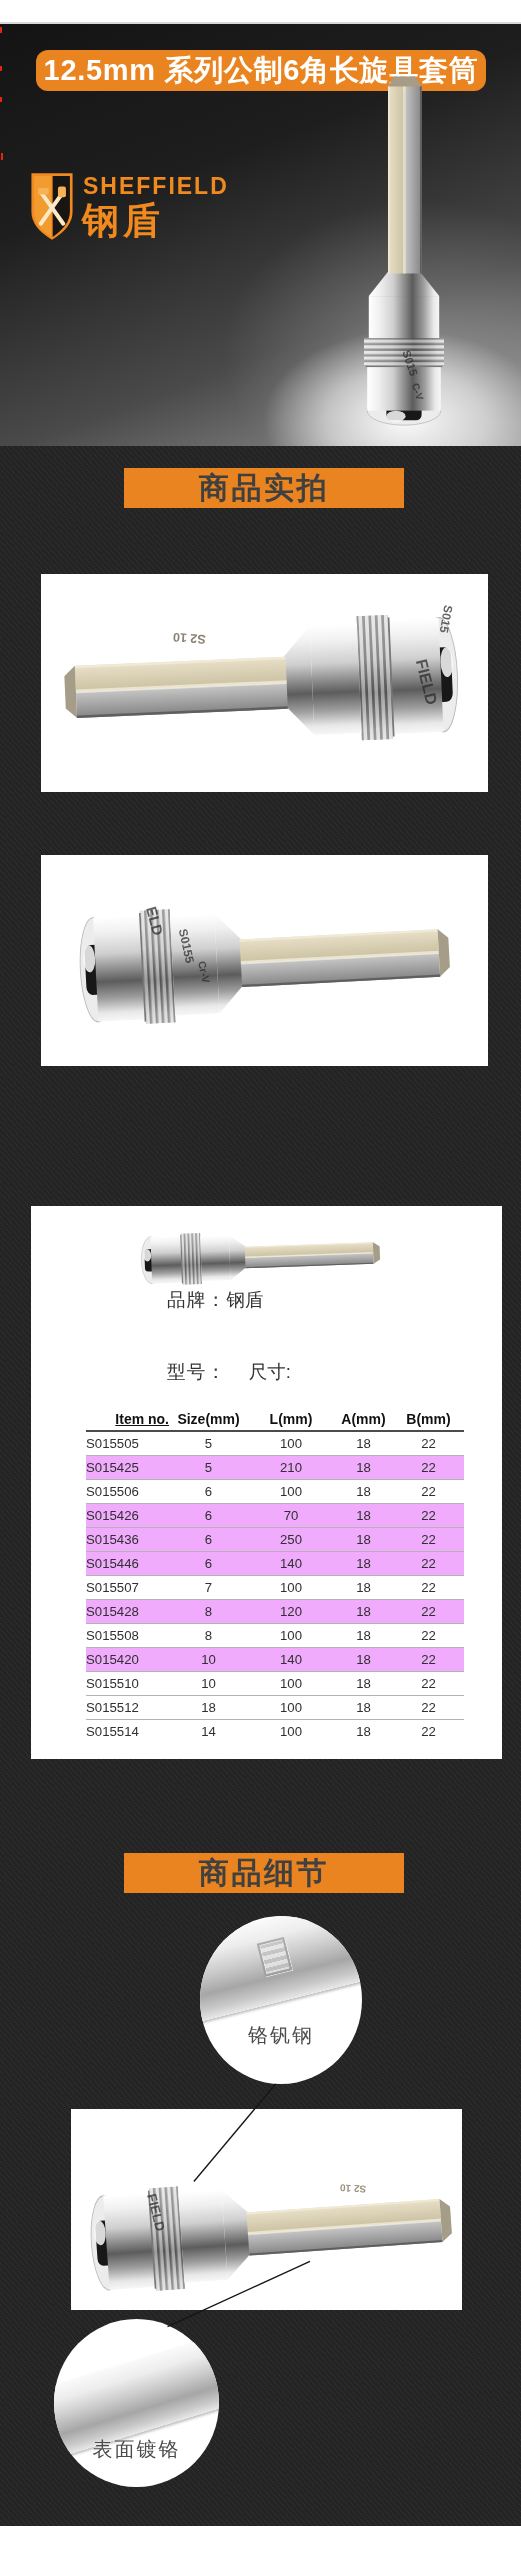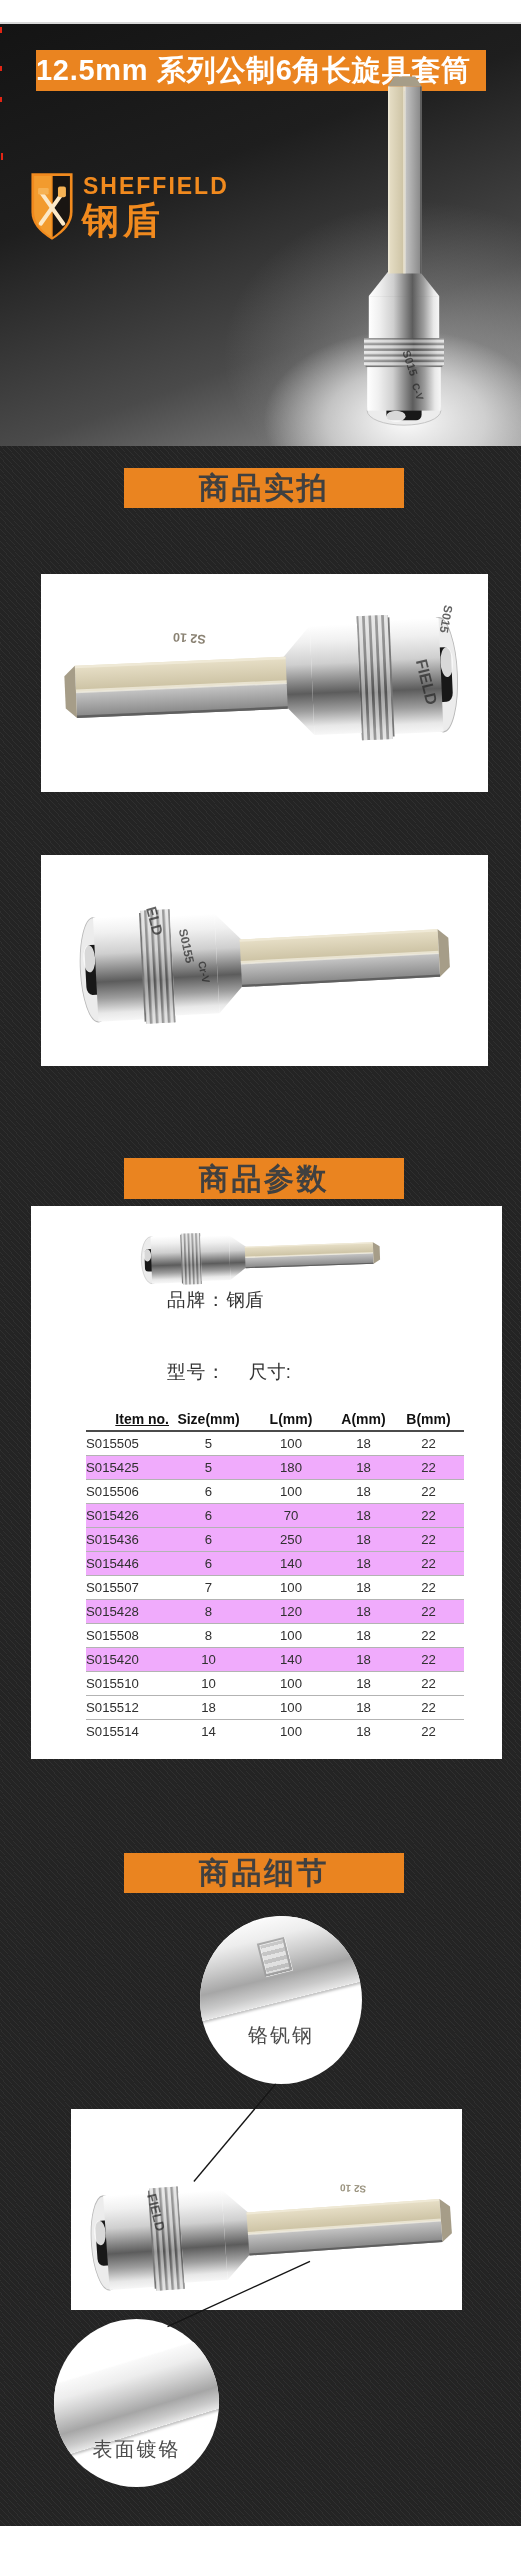--- a/index.html
+++ b/index.html
@@ -7,21 +7,21 @@
         font-family:"Liberation Sans",sans-serif;}
   .abs{position:absolute;}
 
   
   .hero{left:0;top:22px;width:521px;height:424px;border-top:2px solid #d8d8d8;box-sizing:border-box;
     background:
       radial-gradient(ellipse 198px 125px at 406px 396px, rgba(255,255,255,0.97) 0%, rgba(255,255,255,0.55) 40%, rgba(255,255,255,0) 72%),
       radial-gradient(ellipse 284px 218px at 422px 330px, rgba(215,215,215,0.35) 0%, rgba(215,215,215,0) 70%),
       linear-gradient(160deg,#141414 0%,#1e1e1e 35%,#4a4a4a 70%,#9a9a9a 100%);}
   .title-banner{left:36px;top:26.4px;width:450px;height:41px;background:#EA8420;color:#ffffff;
-    font-size:29px;font-weight:bold;line-height:41px;letter-spacing:0.7px;}
+    font-size:29px;font-weight:bold;text-align:center;line-height:41px;letter-spacing:0.7px;border-radius:12px;}
   .redm{position:absolute;width:2px;background:#e32514;}
 
   .logo-shield{left:30px;top:148px;}
   .logo-en{left:83px;top:149px;color:#F18A1E;font-size:23px;font-weight:bold;letter-spacing:2px;}
   .logo-cn{left:82px;top:172px;color:#F18A1E;font-size:37px;font-weight:bold;letter-spacing:4px;}
 
   
   .texture{left:0;top:446px;width:521px;height:2080px;background-color:#242424;
     background-image:repeating-linear-gradient(48deg, rgba(255,255,255,0.05) 0px, rgba(255,255,255,0.05) 0.7px, rgba(0,0,0,0) 0.7px, rgba(0,0,0,0) 4px);}
 
@@ -164,21 +164,20 @@
 
   <div class="abs card photo-card2">
     <svg class="abs" style="left:34px;top:38px;transform:rotate(-3deg)" width="376" height="136" viewBox="0 0 440 120" preserveAspectRatio="none">
       <use href="#bitsym"></use>
     </svg>
     <span class="engr" style="left:99px;top:58px;font-size:14.5px;transform:rotate(75deg)">ELD</span>
     <span class="engr" style="left:128px;top:84px;font-size:12px;transform:rotate(78deg)">S0155</span>
     <span class="engr" style="left:152px;top:111px;font-size:10.6px;transform:rotate(78deg)">Cr-V</span>
   </div>
 
-  <div class="abs sec-header" style="top:1158px;height:41px;line-height:41px">商品参数</div>
 
   <div class="abs card specs-card">
     <svg class="abs" style="left:107px;top:20px;transform:rotate(-2deg)" width="243" height="61" viewBox="0 0 440 120" preserveAspectRatio="none">
       <use href="#bitsym"></use>
     </svg>
 
     <div class="abs spec-line" style="top:81px">
       <span class="lbl">品牌：</span><span>钢盾</span>
     </div>
     <div class="abs spec-line" style="top:153px">
@@ -206,21 +205,21 @@
           <tr>
             <td>S015505</td>
             <td>5</td>
             <td>100</td>
             <td>18</td>
             <td>22</td>
           </tr>
           <tr class="hl">
             <td>S015425</td>
             <td>5</td>
-            <td>180</td>
+            <td>210</td>
             <td>18</td>
             <td>22</td>
           </tr>
           <tr>
             <td>S015506</td>
             <td>6</td>
             <td>100</td>
             <td>18</td>
             <td>22</td>
           </tr>

